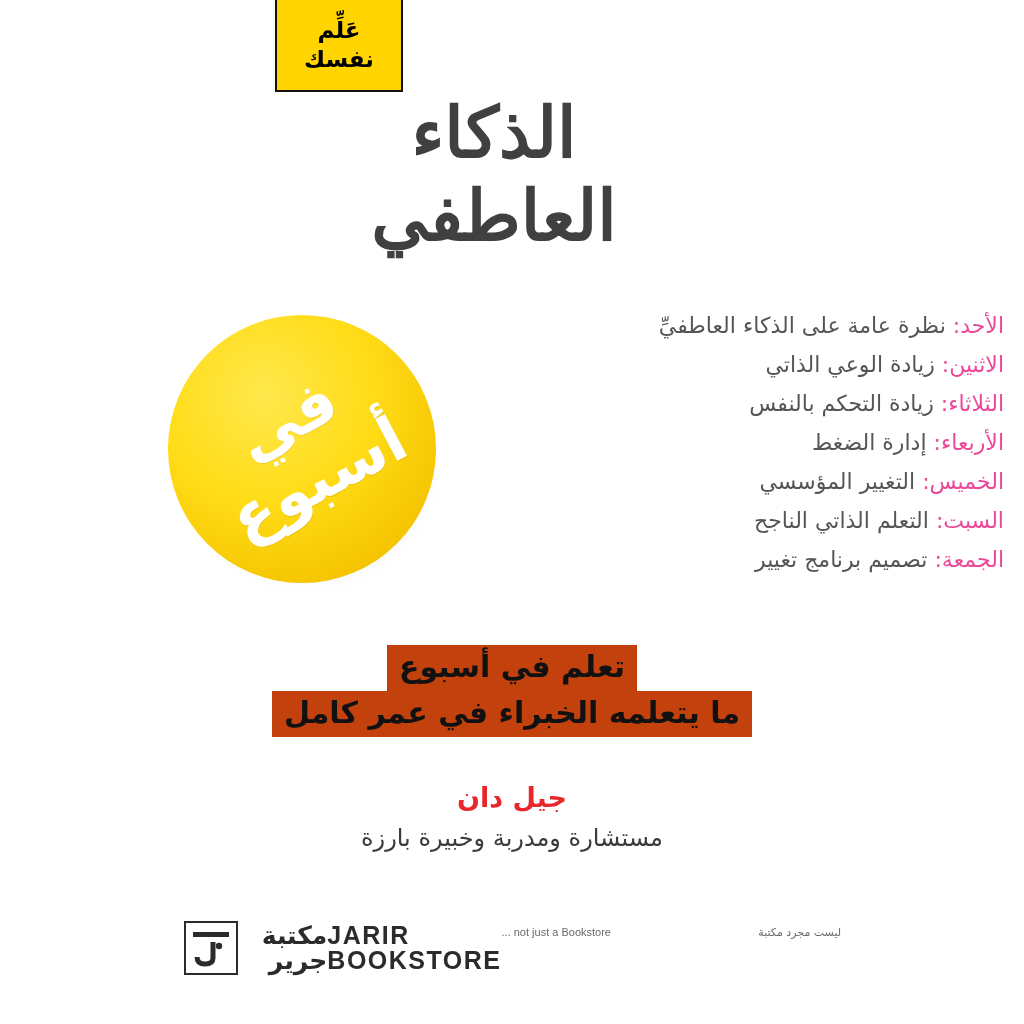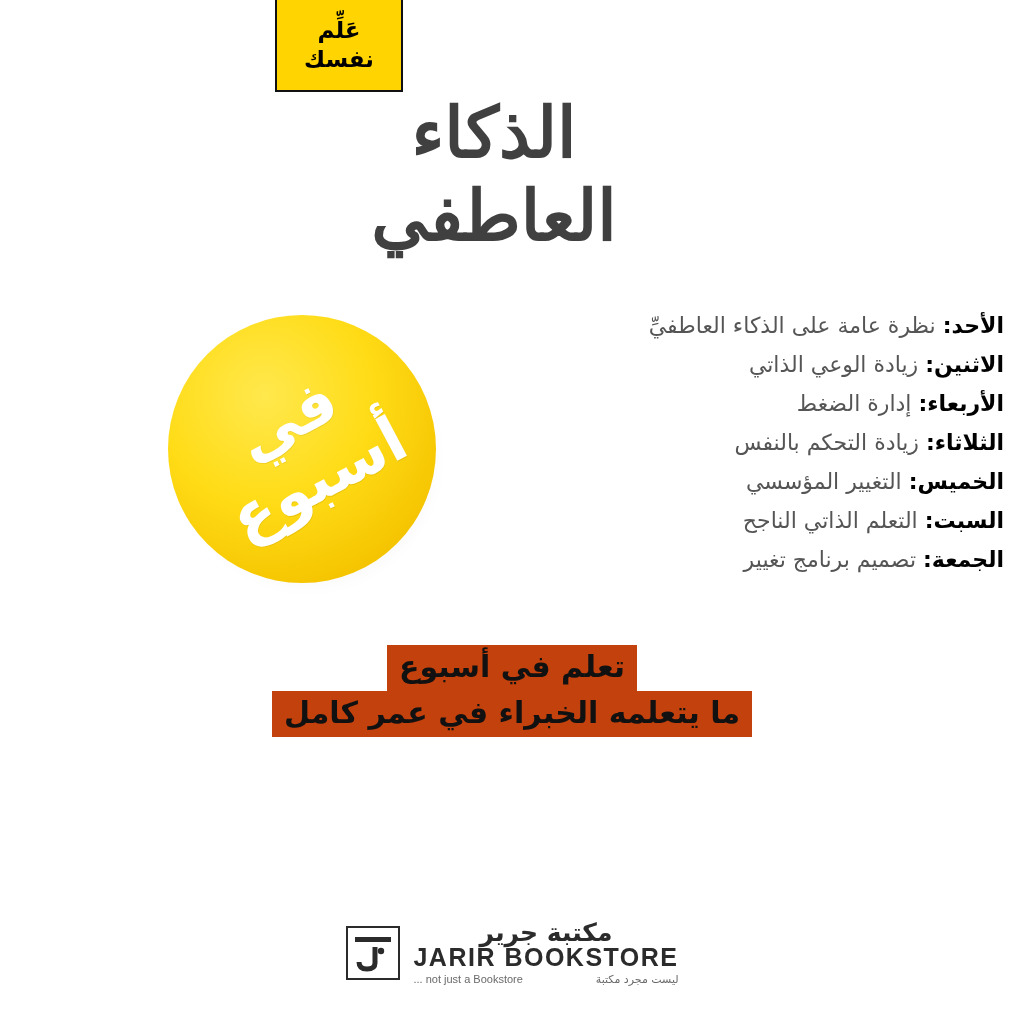--- a/index.html
+++ b/index.html
@@ -121,22 +121,22 @@
   .day-row {
     font-family: "DejaVu Sans", sans-serif;
     font-size: 22px;
     color: #4a4a4a;
     line-height: 1.0;
     margin-bottom: 17px;
     white-space: nowrap;
     direction: rtl;
   }
   .day-name {
-    color: #000000;
-    font-weight: bold;
+    color: #ec4899;
+    font-weight: normal;
   }
   .day-topic {
     color: #555555;
   }
 
   
   .tagline {
     position: absolute;
     top: 645px;
     right: 0;
@@ -189,22 +189,21 @@
     direction: ltr;
   }
   .pub-mark {
     position: relative;
     width: 56px;
     height: 56px;
   }
   .pub-mark svg { display: block; }
   .pub-text {
     display: flex;
-    flex-direction: column;
-    align-items: center;
+    align-items: flex-start;
     line-height: 1;
   }
   .pub-ar {
     font-family: "DejaVu Sans", sans-serif;
     font-size: 25px;
     font-weight: bold;
     color: #2b2b2b;
     direction: rtl;
   }
   .pub-en {
@@ -262,26 +261,26 @@
   <div class="days">
     <div class="day-row">
       <span class="day-name">الأحد:</span>
       <span class="day-topic">نظرة عامة على الذكاء العاطفيِّ</span>
     </div>
     <div class="day-row">
       <span class="day-name">الاثنين:</span>
       <span class="day-topic">زيادة الوعي الذاتي</span>
     </div>
     <div class="day-row">
+      <span class="day-name">الثلاثاء:</span>
+      <span class="day-topic">زيادة التحكم بالنفس</span>
+    </div>
+    <div class="day-row">
       <span class="day-name">الأربعاء:</span>
       <span class="day-topic">إدارة الضغط</span>
-    </div>
-    <div class="day-row">
-      <span class="day-name">الثلاثاء:</span>
-      <span class="day-topic">زيادة التحكم بالنفس</span>
     </div>
     <div class="day-row">
       <span class="day-name">الخميس:</span>
       <span class="day-topic">التغيير المؤسسي</span>
     </div>
     <div class="day-row">
       <span class="day-name">السبت:</span>
       <span class="day-topic">التعلم الذاتي الناجح</span>
     </div>
     <div class="day-row">
@@ -289,20 +288,24 @@
       <span class="day-topic">تصميم برنامج تغيير</span>
     </div>
   </div>
 
   <div class="tagline">
     <div class="tagline-line">تعلم في أسبوع</div>
     <br>
     <div class="tagline-line">ما يتعلمه الخبراء في عمر كامل</div>
   </div>
 
+  <div class="author">
+    <div class="author-name">جيل دان</div>
+    <div class="author-role">مستشارة ومدربة وخبيرة بارزة</div>
+  </div>
 
   <div class="publisher">
     <div class="pub-mark">
       <svg width="56" height="56" viewBox="0 0 56 56" xmlns="http://www.w3.org/2000/svg">
         <rect x="2" y="2" width="52" height="52" fill="none" stroke="#2b2b2b" stroke-width="2"></rect>
         <rect x="10" y="12" width="36" height="5" fill="#2b2b2b"></rect>
         <path d="M30 22 L30 38 Q30 44 22 44 Q14 44 14 37" fill="none" stroke="#2b2b2b" stroke-width="5"></path>
         <circle cx="36" cy="26" r="3.2" fill="#2b2b2b"></circle>
       </svg>
     </div>

